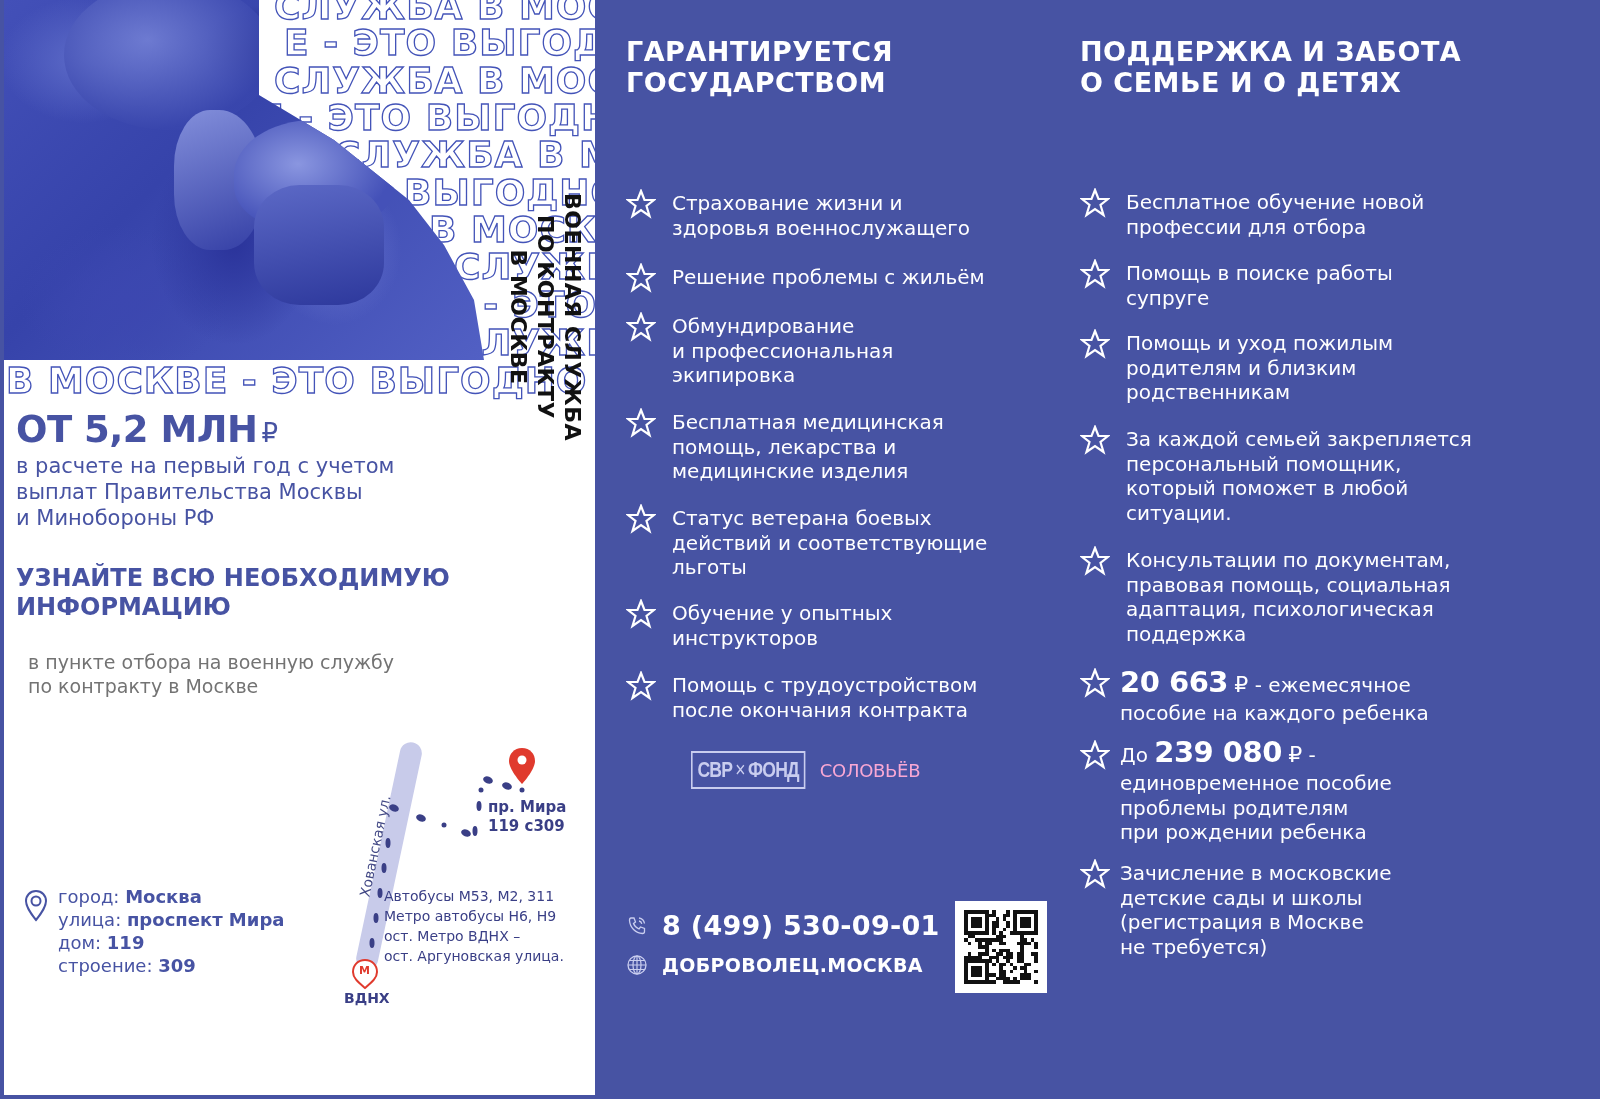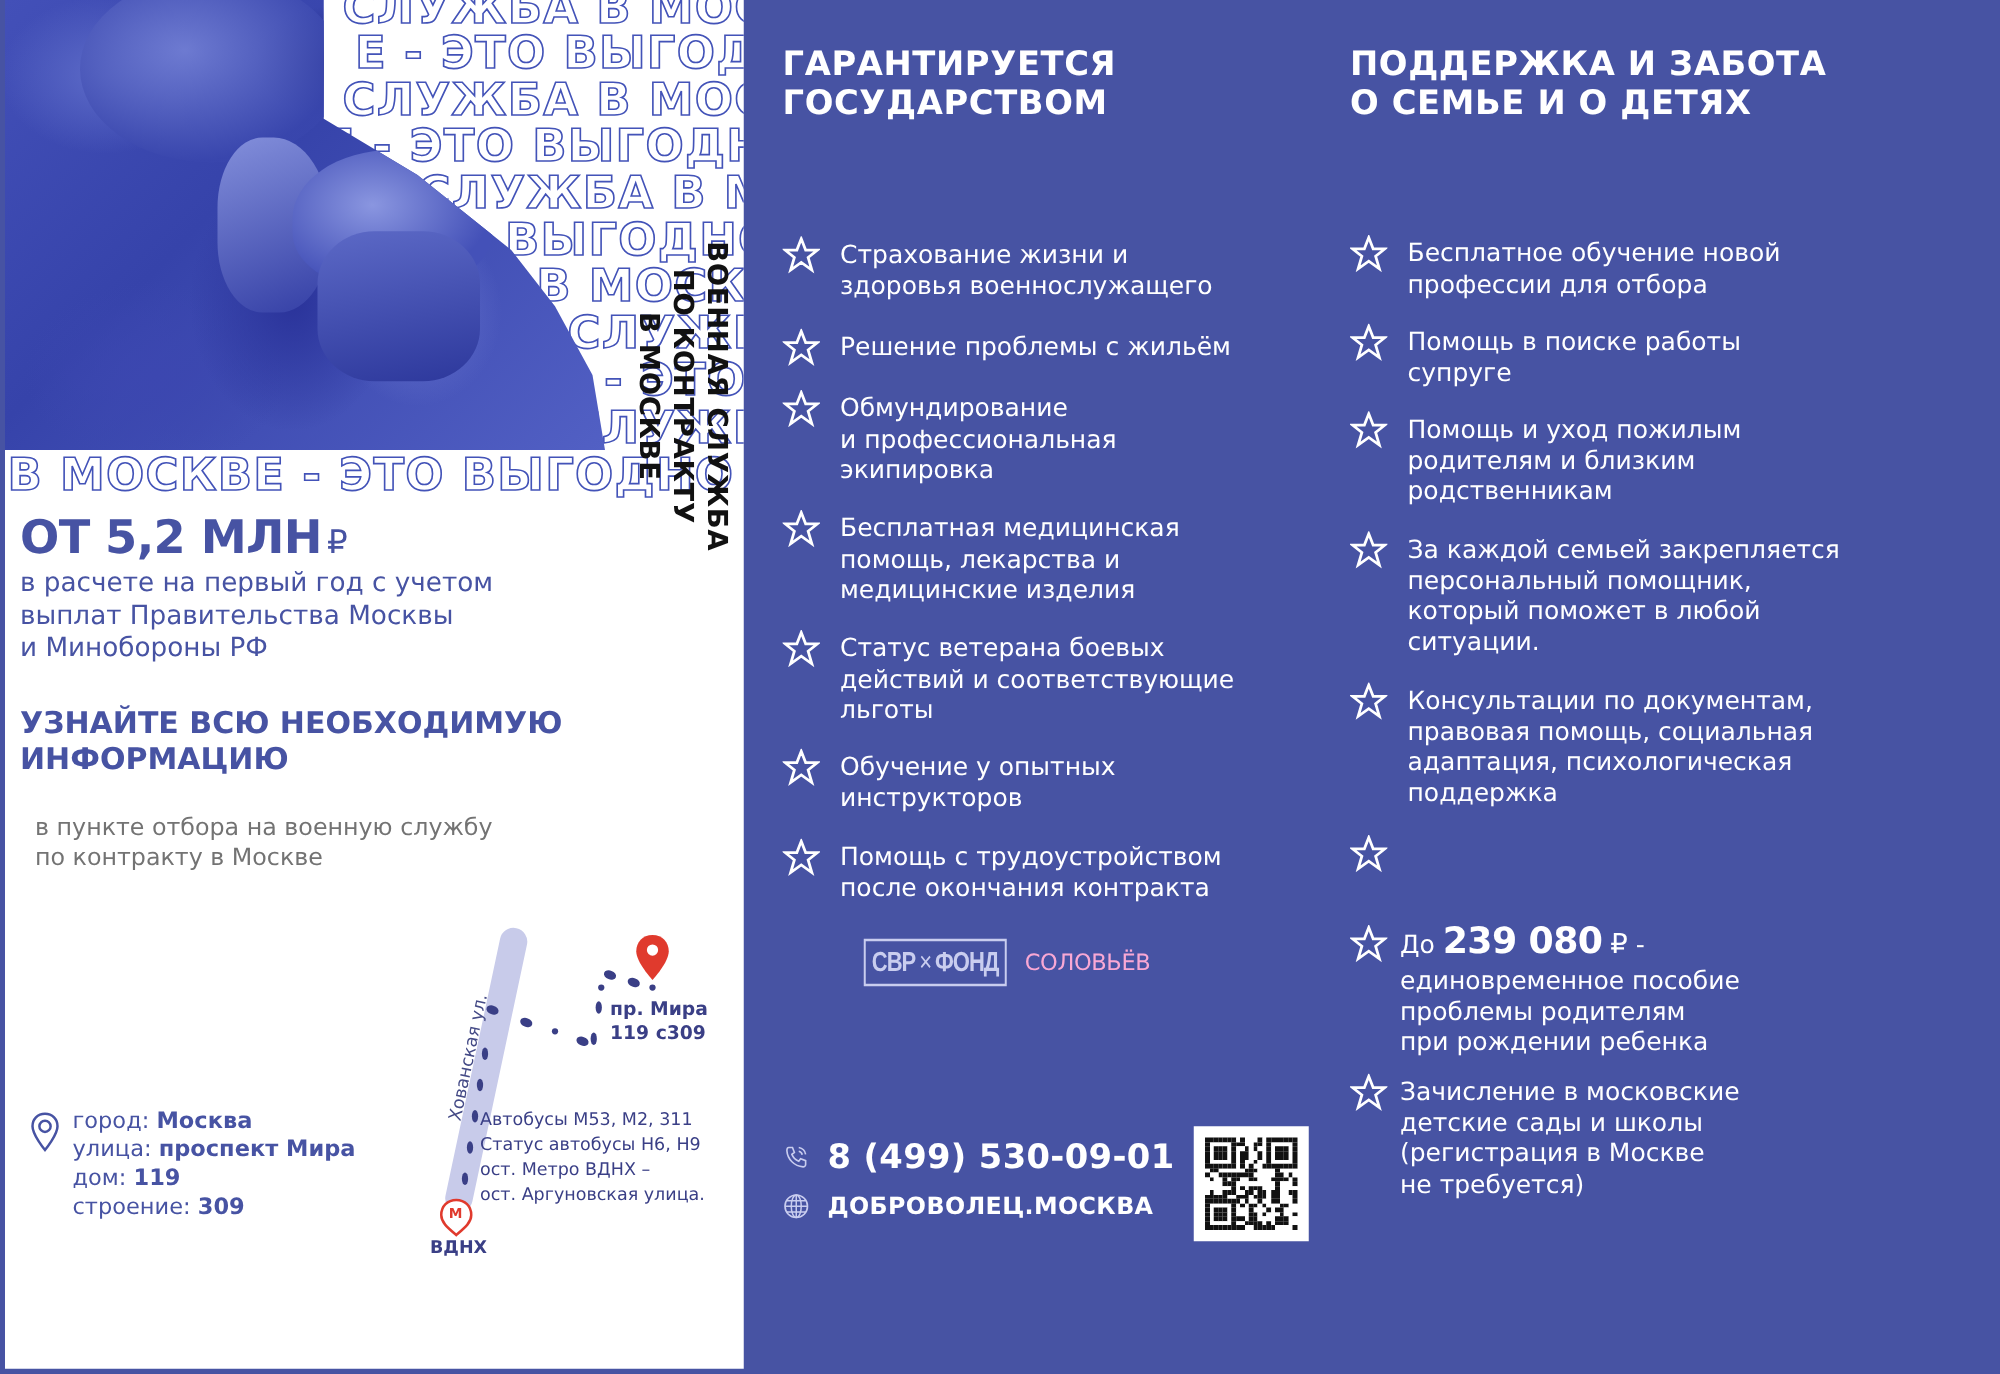--- a/index.html
+++ b/index.html
@@ -194,21 +194,21 @@
         <path d="M41 222 C34 222 29 227 29 234 C29 240 34 244 41 250 C48 244 53 240 53 234 C53 227 48 222 41 222 Z" fill="#fff" stroke="#e03a2d" stroke-width="2"></path>
       </g>
     </svg>
     <div style="position:absolute;left:35px;top:226px;color:#e03a2d;font-weight:bold;font-size:11px">М</div>
     <div class="dest-label">
       <div>пр. Мира</div>
       <div>119 с309</div>
     </div>
     <div class="bus-info">
       <div>Автобусы М53, М2, 311</div>
-      <div>Статус автобусы Н6, Н9</div>
+      <div>Метро автобусы Н6, Н9</div>
       <div>ост. Метро ВДНХ –</div>
       <div>ост. Аргуновская улица.</div>
     </div>
     <div class="metro-label">ВДНХ</div>
   </div>
 </div>
 
 <div class="col col-mid">
   <div class="col-title" style="left:0">
     <div>ГАРАНТИРУЕТСЯ</div>
@@ -807,20 +807,24 @@
       <div>Консультации по документам,</div>
       <div>правовая помощь, социальная</div>
       <div>адаптация, психологическая</div>
       <div>поддержка</div>
     </div>
 </div>
 <div class="item" style="left:1080px;top:638px">
   <svg class="star" viewBox="0 0 30 30" style="margin-right:10px;margin-top:2px">
       <path d="M15 2 L18.5 11 L28 11 L20.5 17 L23.5 27 L15 21 L6.5 27 L9.5 17 L2 11 L11.5 11 Z" fill="none" stroke="#fff" stroke-width="2.2"></path>
     </svg>
+  <div class="item-text">
+    <div style="line-height:32px"><span class="big">20 663</span> <span class="rub">₽</span><span> - ежемесячное</span></div>
+    <div>пособие на каждого ребенка</div>
+  </div>
 </div>
 <div class="item" style="left:1080px;top:708px">
   <svg class="star" viewBox="0 0 30 30" style="margin-right:10px;margin-top:4px">
       <path d="M15 2 L18.5 11 L28 11 L20.5 17 L23.5 27 L15 21 L6.5 27 L9.5 17 L2 11 L11.5 11 Z" fill="none" stroke="#fff" stroke-width="2.2"></path>
     </svg>
   <div class="item-text">
     <div style="line-height:32px"><span>До </span><span class="big">239 080</span> <span class="rub">₽</span><span> -</span></div>
     <div>единовременное  пособие</div>
     <div>проблемы родителям</div>
     <div>при рождении ребенка</div>

